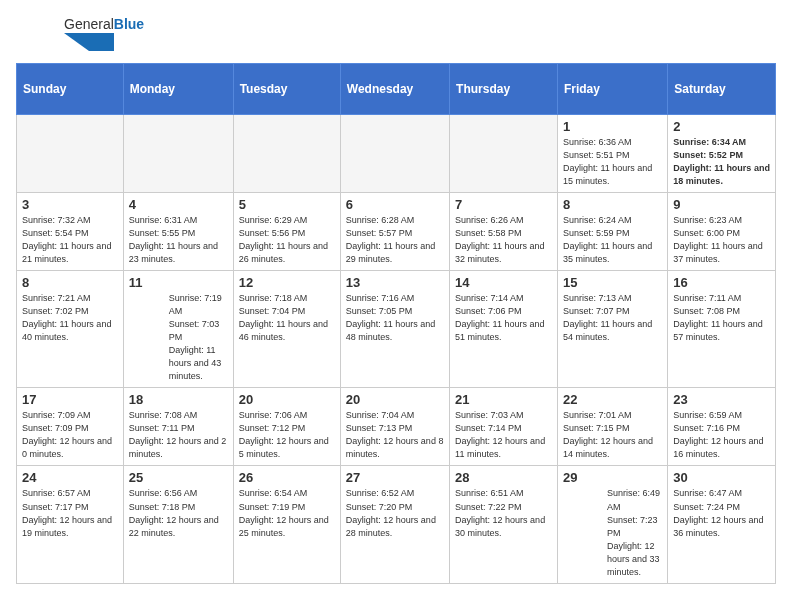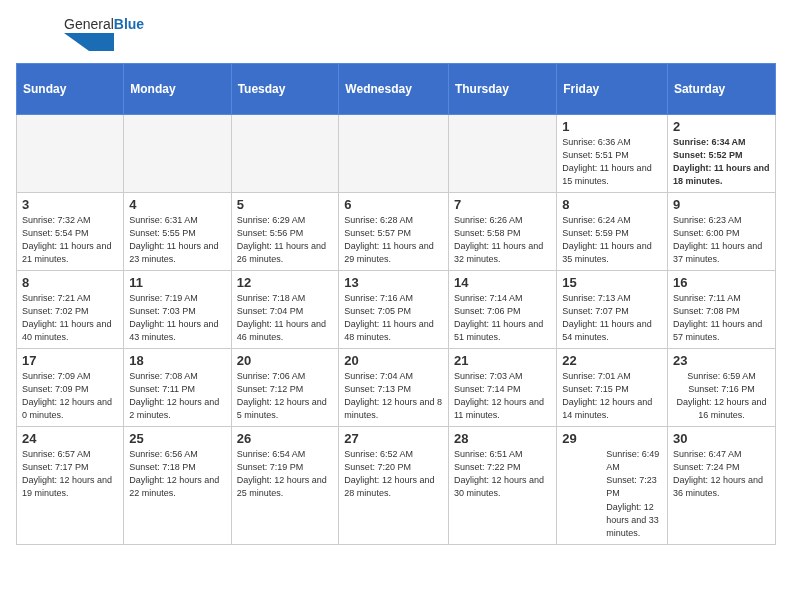--- a/index.html
+++ b/index.html
@@ -177,21 +177,21 @@
         </tr>
         <tr>
           <td>
             <span class="day-number">8</span>
             <div class="day-info" style="white-space: pre-line;">Sunrise: 7:21 AM
 Sunset: 7:02 PM
 Daylight: 11 hours and 40 minutes.</div>
           </td>
           <td>
             <span class="day-number">11</span>
-            <div class="day-info" style="white-space: pre-line;">Sunrise: 7:19 AM
+            <div class="day-info" style="white-space: pre-line; margin-left: 40px;">Sunrise: 7:19 AM
 Sunset: 7:03 PM
 Daylight: 11 hours and 43 minutes.</div>
           </td>
           <td>
             <span class="day-number">12</span>
             <div class="day-info" style="white-space: pre-line;">Sunrise: 7:18 AM
 Sunset: 7:04 PM
 Daylight: 11 hours and 46 minutes.</div>
           </td>
           <td>
@@ -251,21 +251,21 @@
 Daylight: 12 hours and 11 minutes.</div>
           </td>
           <td>
             <span class="day-number">22</span>
             <div class="day-info" style="white-space: pre-line;">Sunrise: 7:01 AM
 Sunset: 7:15 PM
 Daylight: 12 hours and 14 minutes.</div>
           </td>
           <td>
             <span class="day-number">23</span>
-            <div class="day-info" style="white-space: pre-line; text-align: center;">Sunrise: 6:59 AM
+            <div class="day-info" style="white-space: pre-line;">Sunrise: 6:59 AM
 Sunset: 7:16 PM
 Daylight: 12 hours and 16 minutes.</div>
           </td>
         </tr>
         <tr>
           <td>
             <span class="day-number">24</span>
             <div class="day-info" style="white-space: pre-line;">Sunrise: 6:57 AM
 Sunset: 7:17 PM
 Daylight: 12 hours and 19 minutes.</div>

